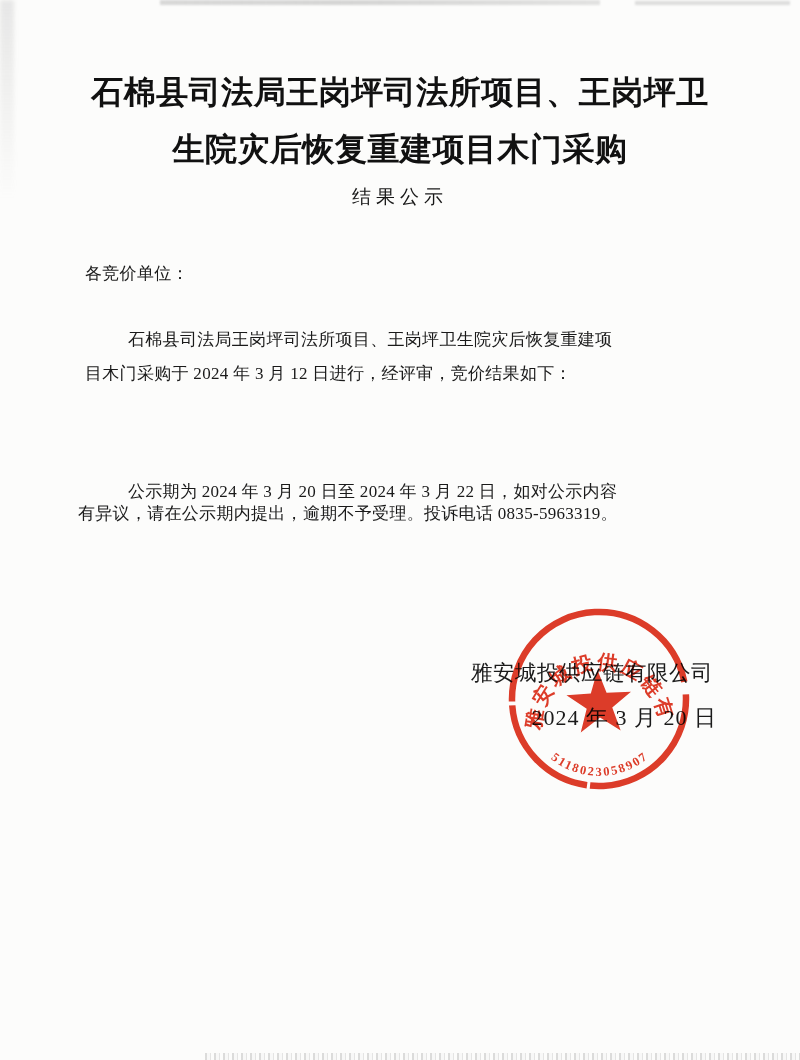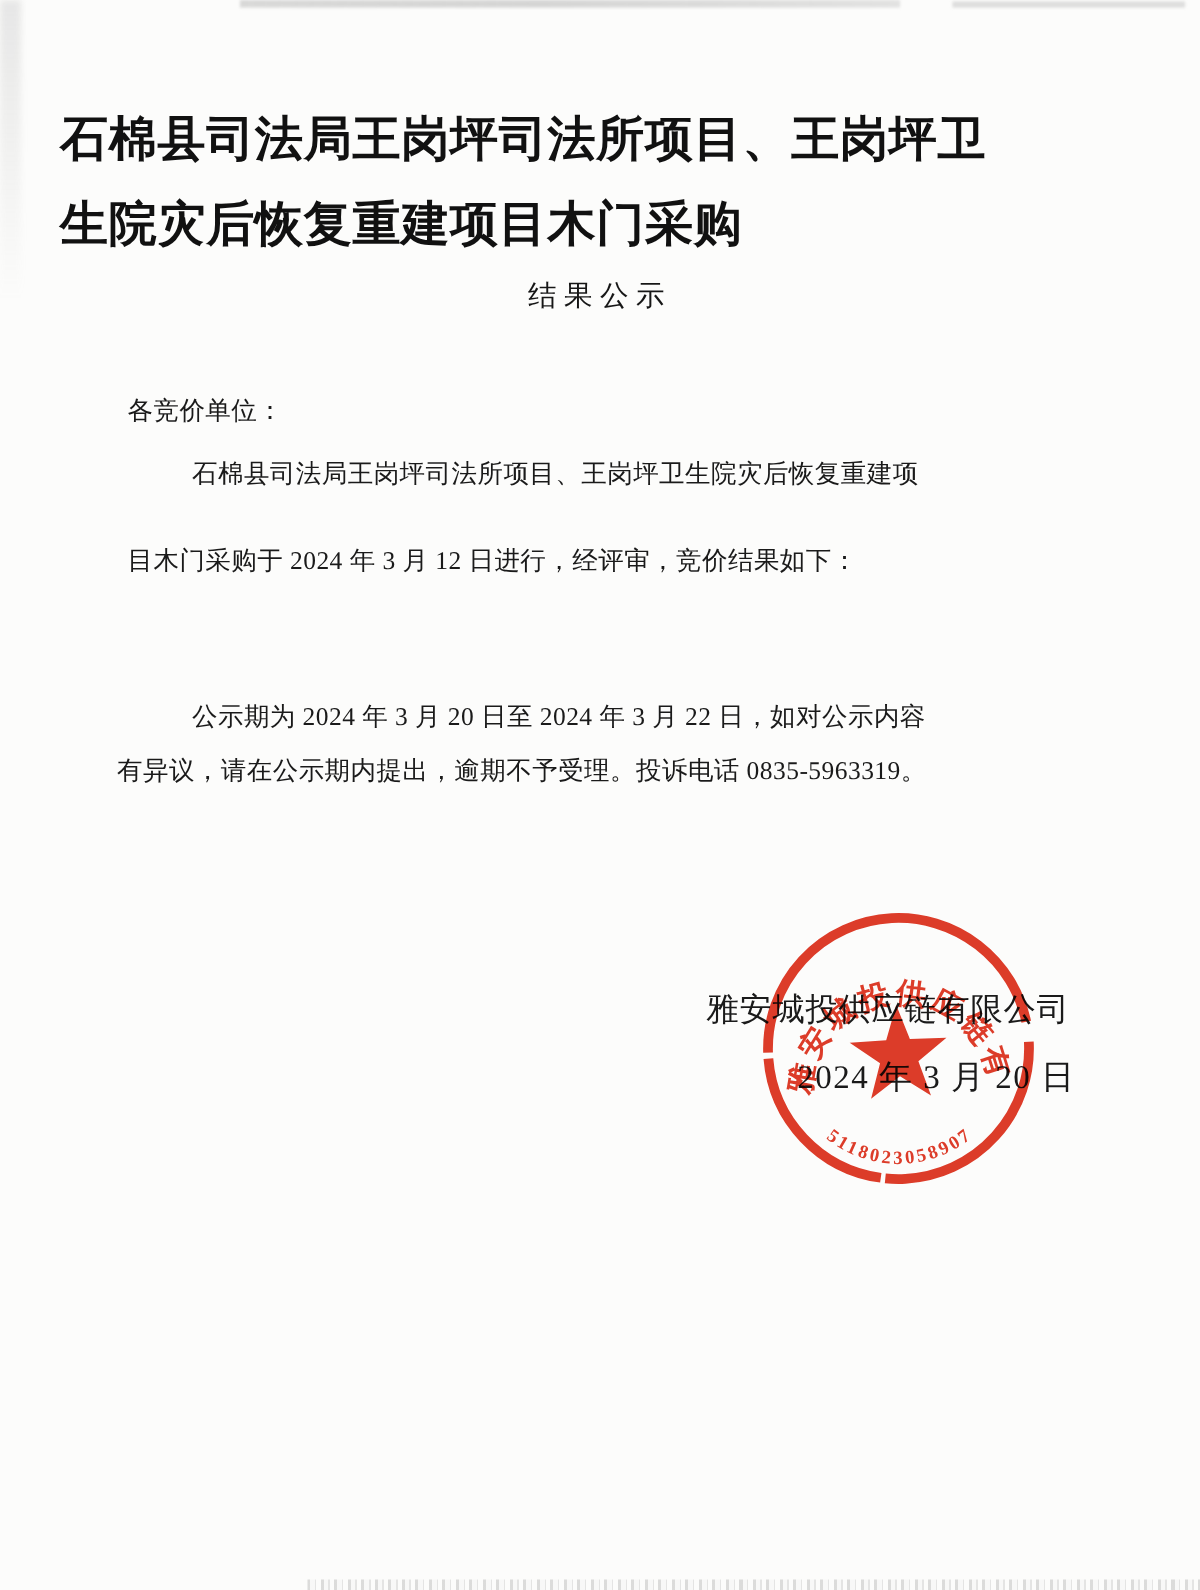--- a/index.html
+++ b/index.html
@@ -29,44 +29,45 @@
     filter:blur(.4px);opacity:.65;
   }
   .scan-shadow-left{
     position:absolute;top:0;left:0;width:14px;height:200px;
     background:linear-gradient(180deg,rgba(170,170,170,.25),rgba(200,200,200,0));
     filter:blur(2px);
   }
 
   .doc-title{
     position:absolute;top:64px;left:40px;right:40px;
+    text-align:center;
     font-size:32px;font-weight:bold;
     line-height:57px;
     letter-spacing:.5px;
     color:#111;
   }
   .doc-subtitle{
     position:absolute;top:184px;left:0;right:0;
     text-align:center;
     font-size:19px;font-weight:normal;
     letter-spacing:5px;
     color:#161616;
   }
   .body-line{
     position:absolute;
     font-size:17px;
     letter-spacing:.3px;
     white-space:nowrap;
     color:#1a1a1a;
   }
   .l-salutation{top:262px;left:85px;}
-  .l-p1a{top:304px;left:128px;}
+  .l-p1a{top:328px;left:128px;}
   .l-p1b{top:362px;left:85px;}
   .l-winner{top:409px;left:128px;}
-  .l-p2a{top:466px;left:128px;}
+  .l-p2a{top:480px;left:128px;}
   .l-p2b{top:502px;left:78px;}
   .winner-name{font-weight:bold;}
 
   .sig-company{
     position:absolute;top:658px;right:87px;
     font-size:21.5px;letter-spacing:.5px;white-space:nowrap;color:#1a1a1a;
   }
   .sig-date{
     position:absolute;top:703px;right:83px;
     font-size:22px;letter-spacing:1px;white-space:nowrap;color:#1a1a1a;

